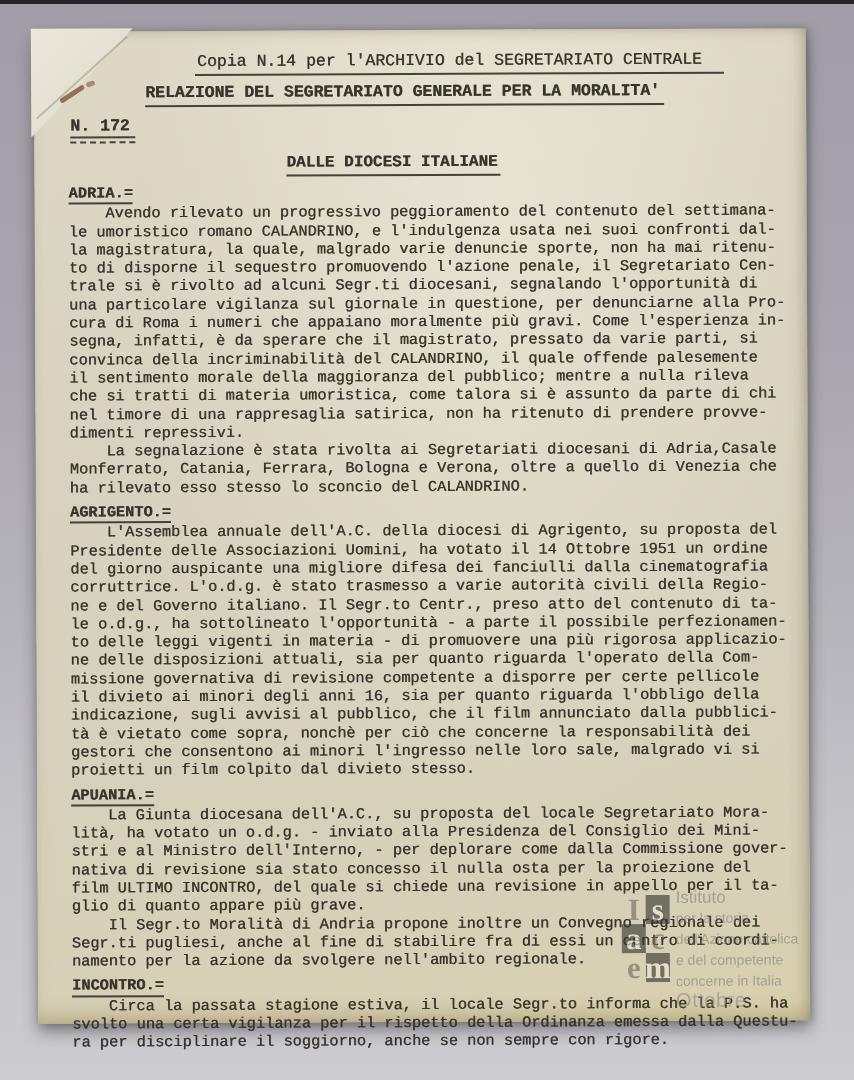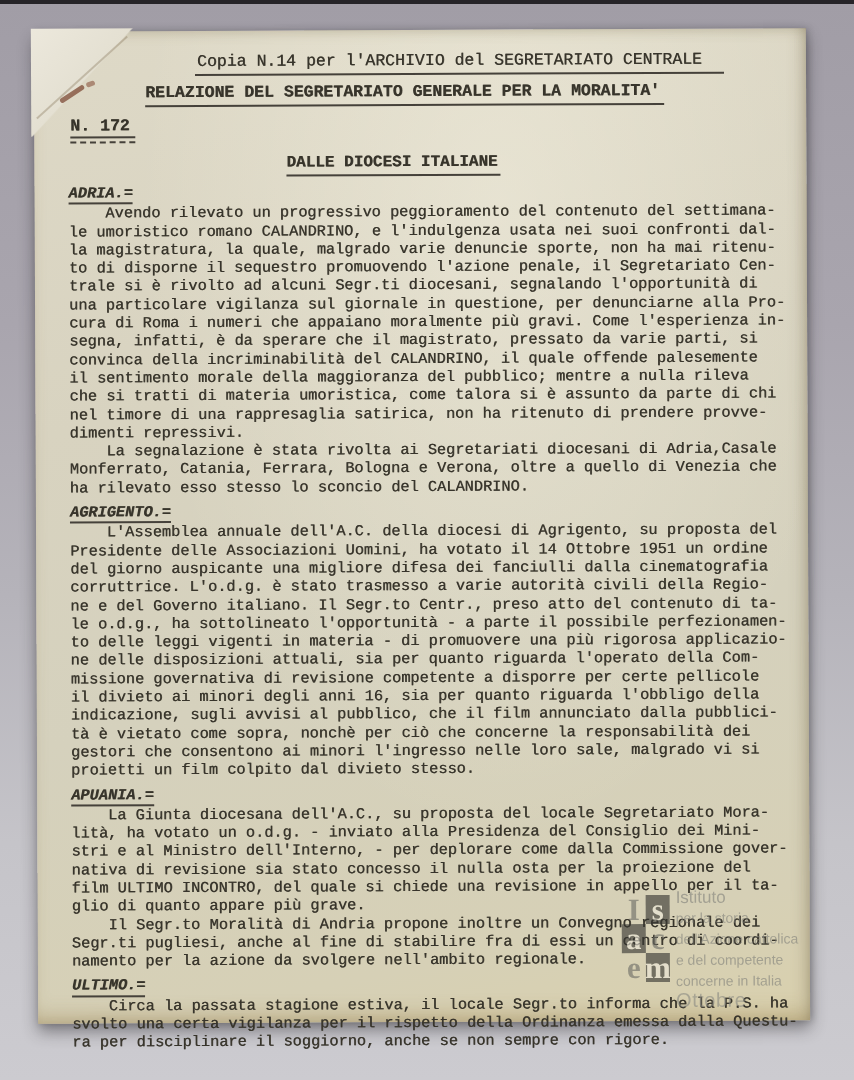--- a/index.html
+++ b/index.html
@@ -49,21 +49,21 @@
   .dbl{display:inline-block;border-bottom:2px dashed #45413a;padding-bottom:3px;}
   .dbl>span{display:inline-block;border-bottom:2px solid #45413a;padding:0 6px 1px 0;}
   .section-title{margin-left:218px;margin-top:11px;font-size:16px;line-height:19px;font-weight:bold;}
   .section-title span{display:inline-block;border-bottom:2px solid #45413a;padding:0 3px 2px 0;}
 
   
   .doc-body{margin-top:7px;font-size:15.3px;line-height:18.3px;}
   .section{margin-top:6px;}
   .section:first-child{margin-top:0;}
   .sec-heading{font-weight:bold;}
-  .sec-heading span{display:inline-block;border-bottom:2px solid #45413a;font-style:italic;}
+  .sec-heading span{display:inline-block;border-bottom:2px solid #45413a;}
   .sec-lines{white-space:pre;}
 
   
   .watermark{position:absolute;left:584px;top:848px;width:230px;height:170px;
     pointer-events:none;opacity:0.62;}
   .wm-grid{position:absolute;left:0;top:18px;display:grid;
     grid-template-columns:24px 24px;grid-auto-rows:29px;
     font-family:"Liberation Serif","DejaVu Serif",serif;font-weight:bold;font-size:31px;line-height:28px;
     color:#6d6d66;}
   .wm-cell{display:flex;align-items:center;justify-content:center;}
@@ -150,21 +150,21 @@
 stri e al Ministro dell'Interno, - per deplorare come dalla Commissione gover-
 nativa di revisione sia stato concesso il nulla osta per la proiezione del
 film ULTIMO INCONTRO, del quale si chiede una revisione in appello per il ta-
 glio di quanto appare più grave.
     Il Segr.to Moralità di Andria propone inoltre un Convegno regionale dei
 Segr.ti pugliesi, anche al fine di stabilire fra di essi un centro di coordi-
 namento per la azione da svolgere nell'ambito regionale.</div>
       </div>
 
       <div class="section">
-        <div class="sec-heading"><span>ULTIMO.=</span></div>
+        <div class="sec-heading"><span>INCONTRO.=</span></div>
         <div class="sec-lines">    Circa la passata stagione estiva, il locale Segr.to informa che la P.S. ha
 svolto una certa vigilanza per il rispetto della Ordinanza emessa dalla Questu-
 ra per disciplinare il soggiorno, anche se non sempre con rigore.</div>
       </div>
 
     </div>
   </div>
 
   <div class="watermark">
     <div class="wm-grid">

